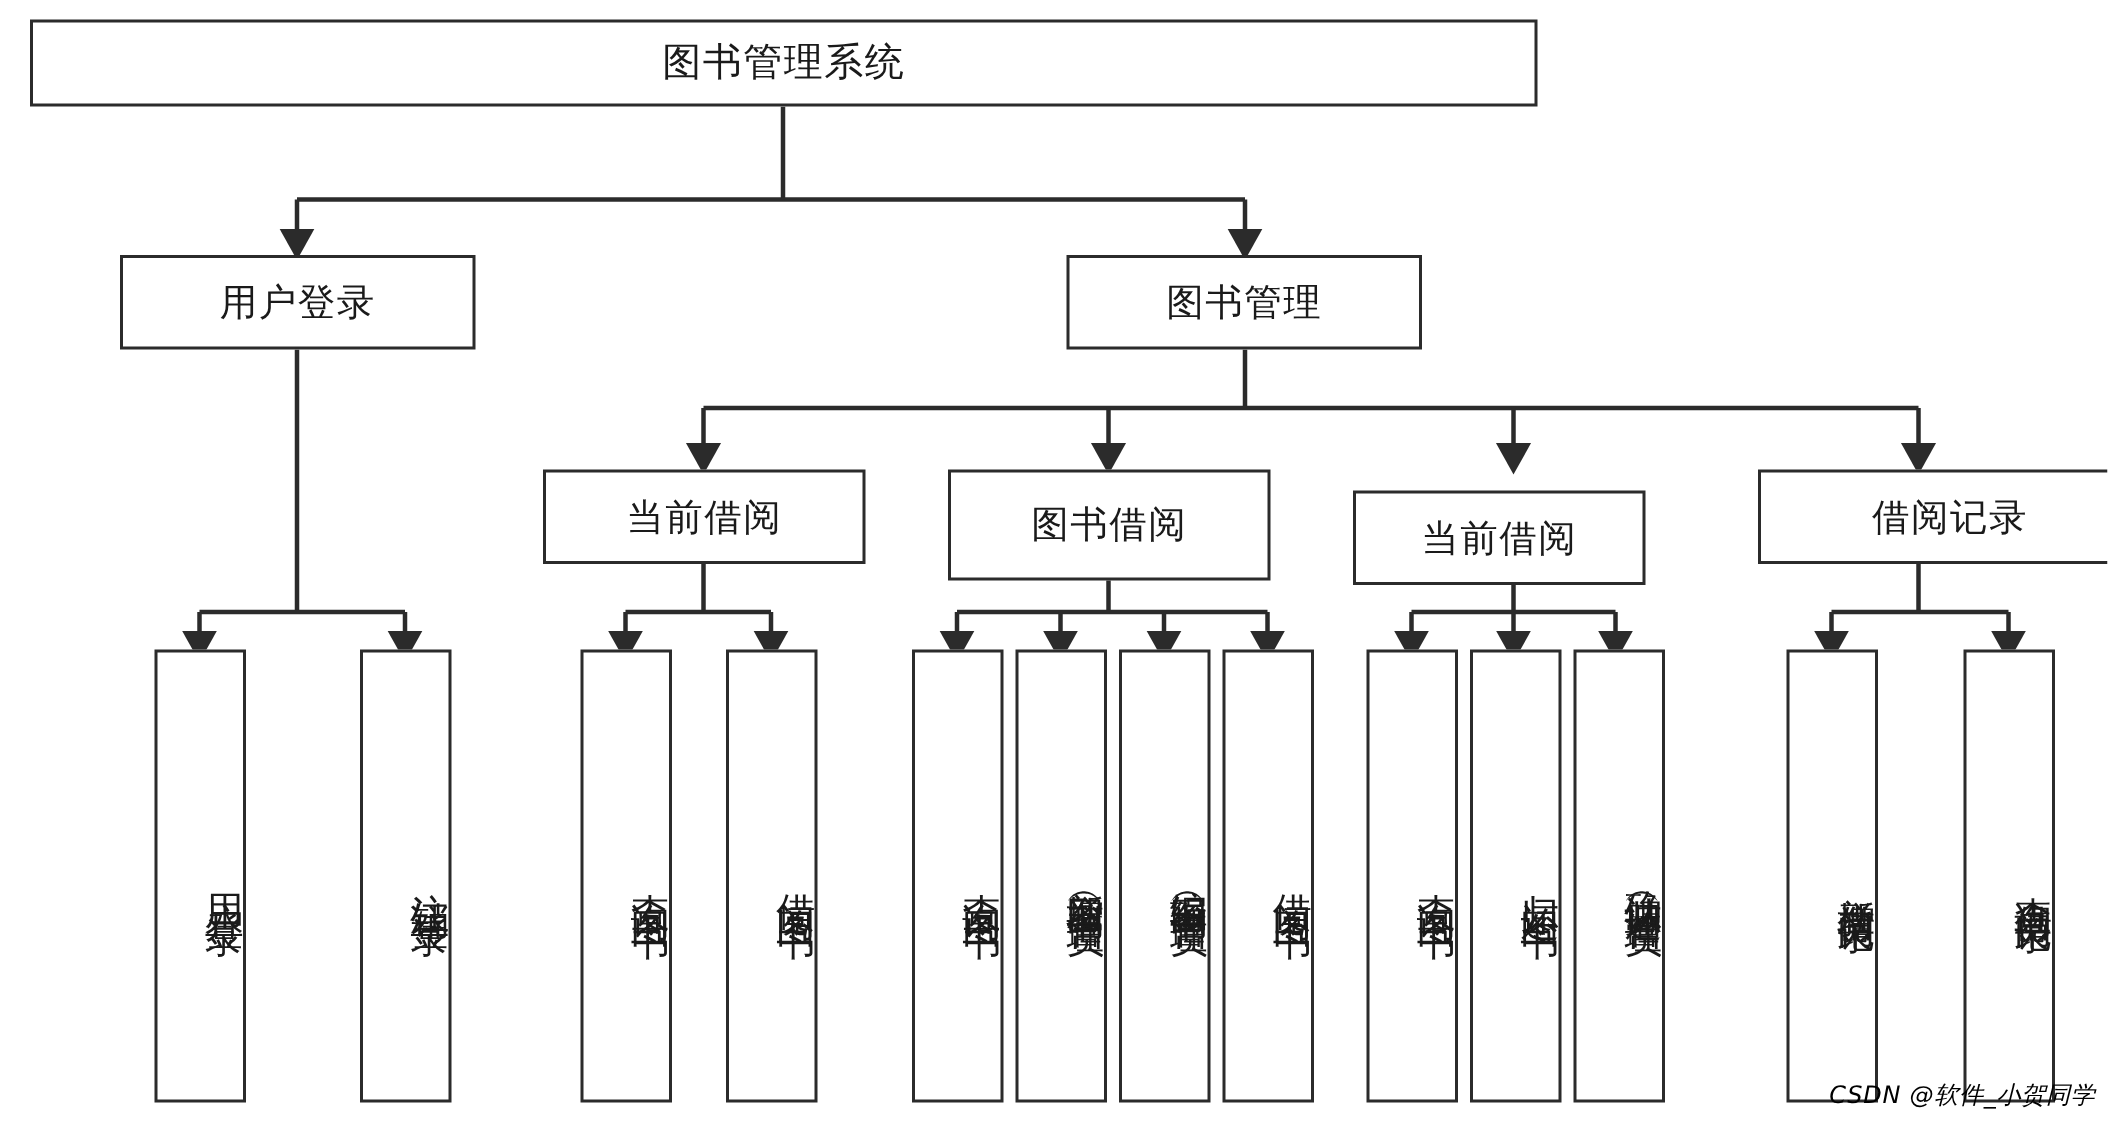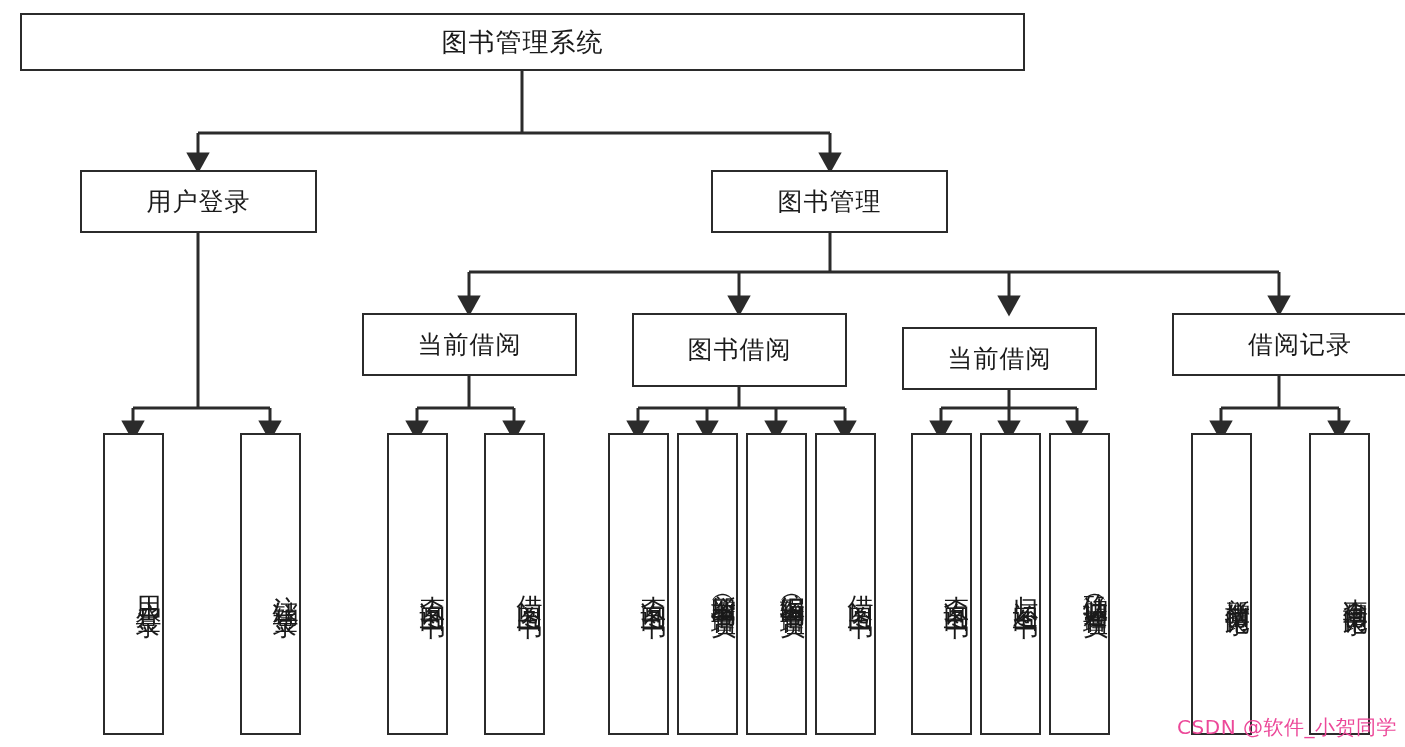--- a/index.html
+++ b/index.html
@@ -56,24 +56,25 @@
     left: 0;
     top: 0;
     width: 1405px;
     height: 747px;
     pointer-events: none;
   }
   .watermark {
     position: absolute;
     right: 8px;
     bottom: 6px;
-    font-size: 20px;
-    color: #ec4899;
+    font-size: 16px;
+    color: #000000;
     letter-spacing: 0.5px;
     white-space: nowrap;
+    font-style: italic;
   }
 </style>
 </head>
 <body>
 
 <div id="canvas">
 
   <svg class="links" viewBox="0 0 1405 747" xmlns="http://www.w3.org/2000/svg">
     <defs>
       <marker id="arrow" markerWidth="9" markerHeight="9" refX="3.2" refY="4.5" orient="auto" markerUnits="strokeWidth">

